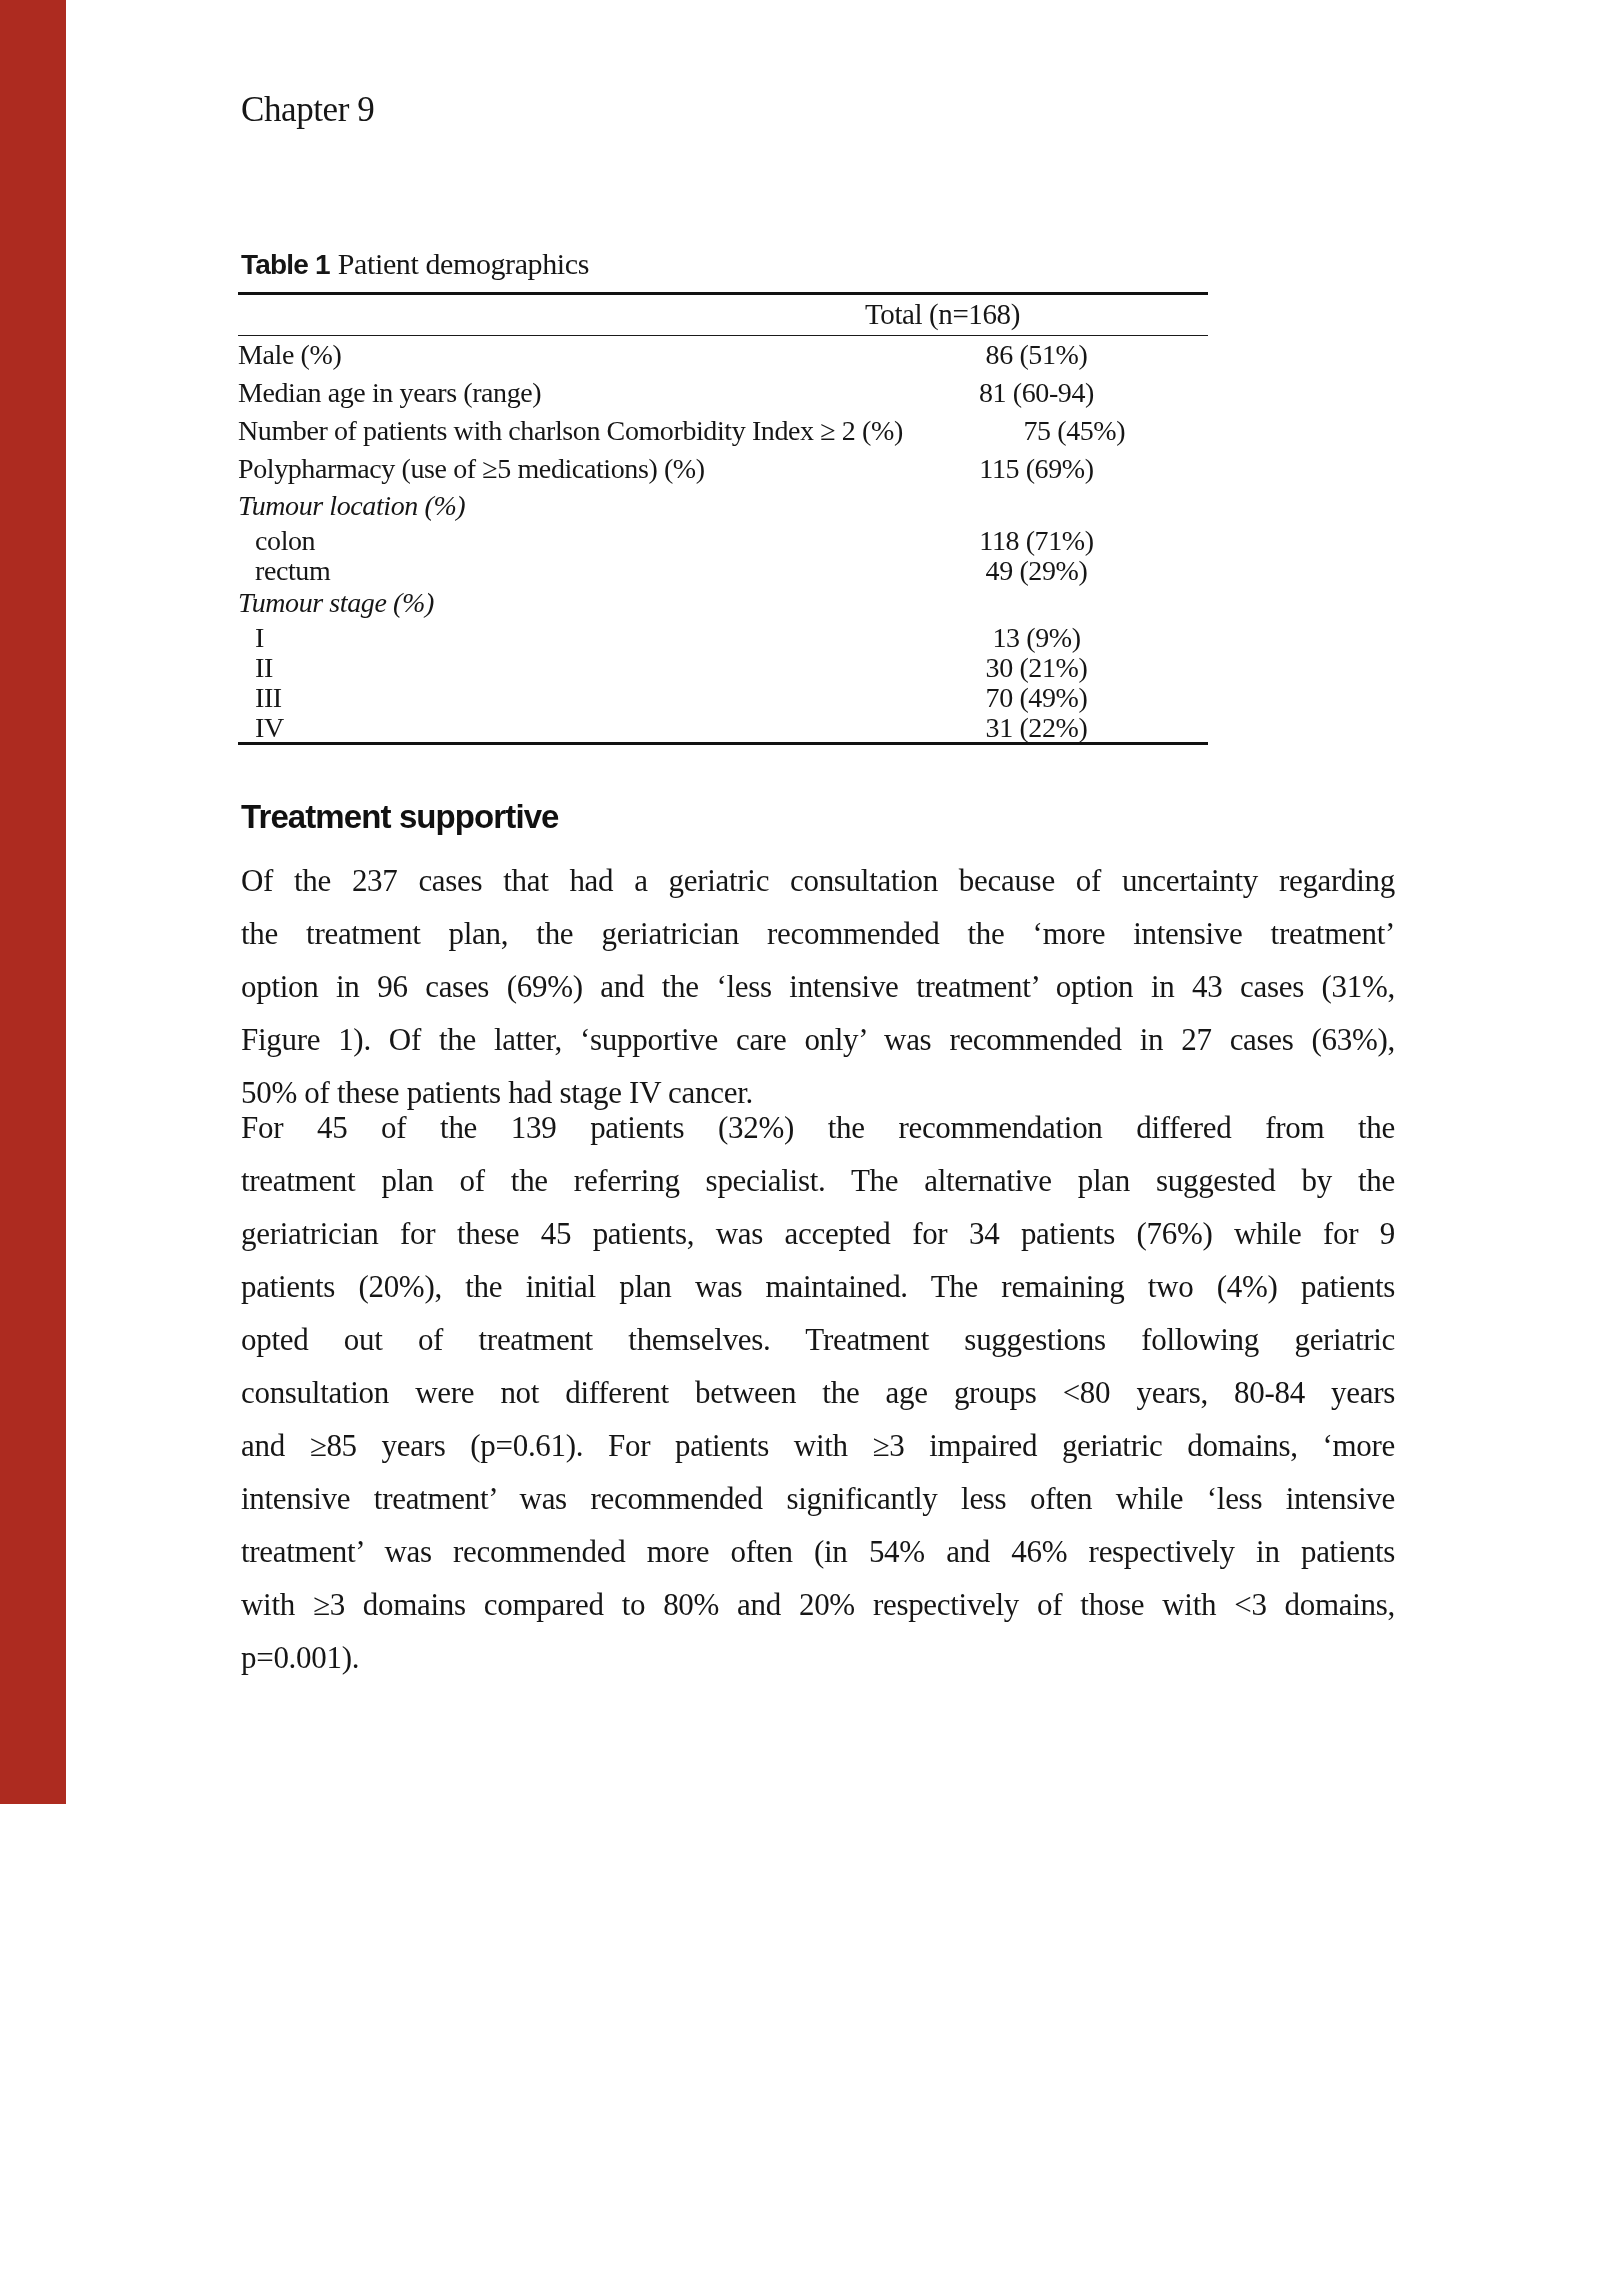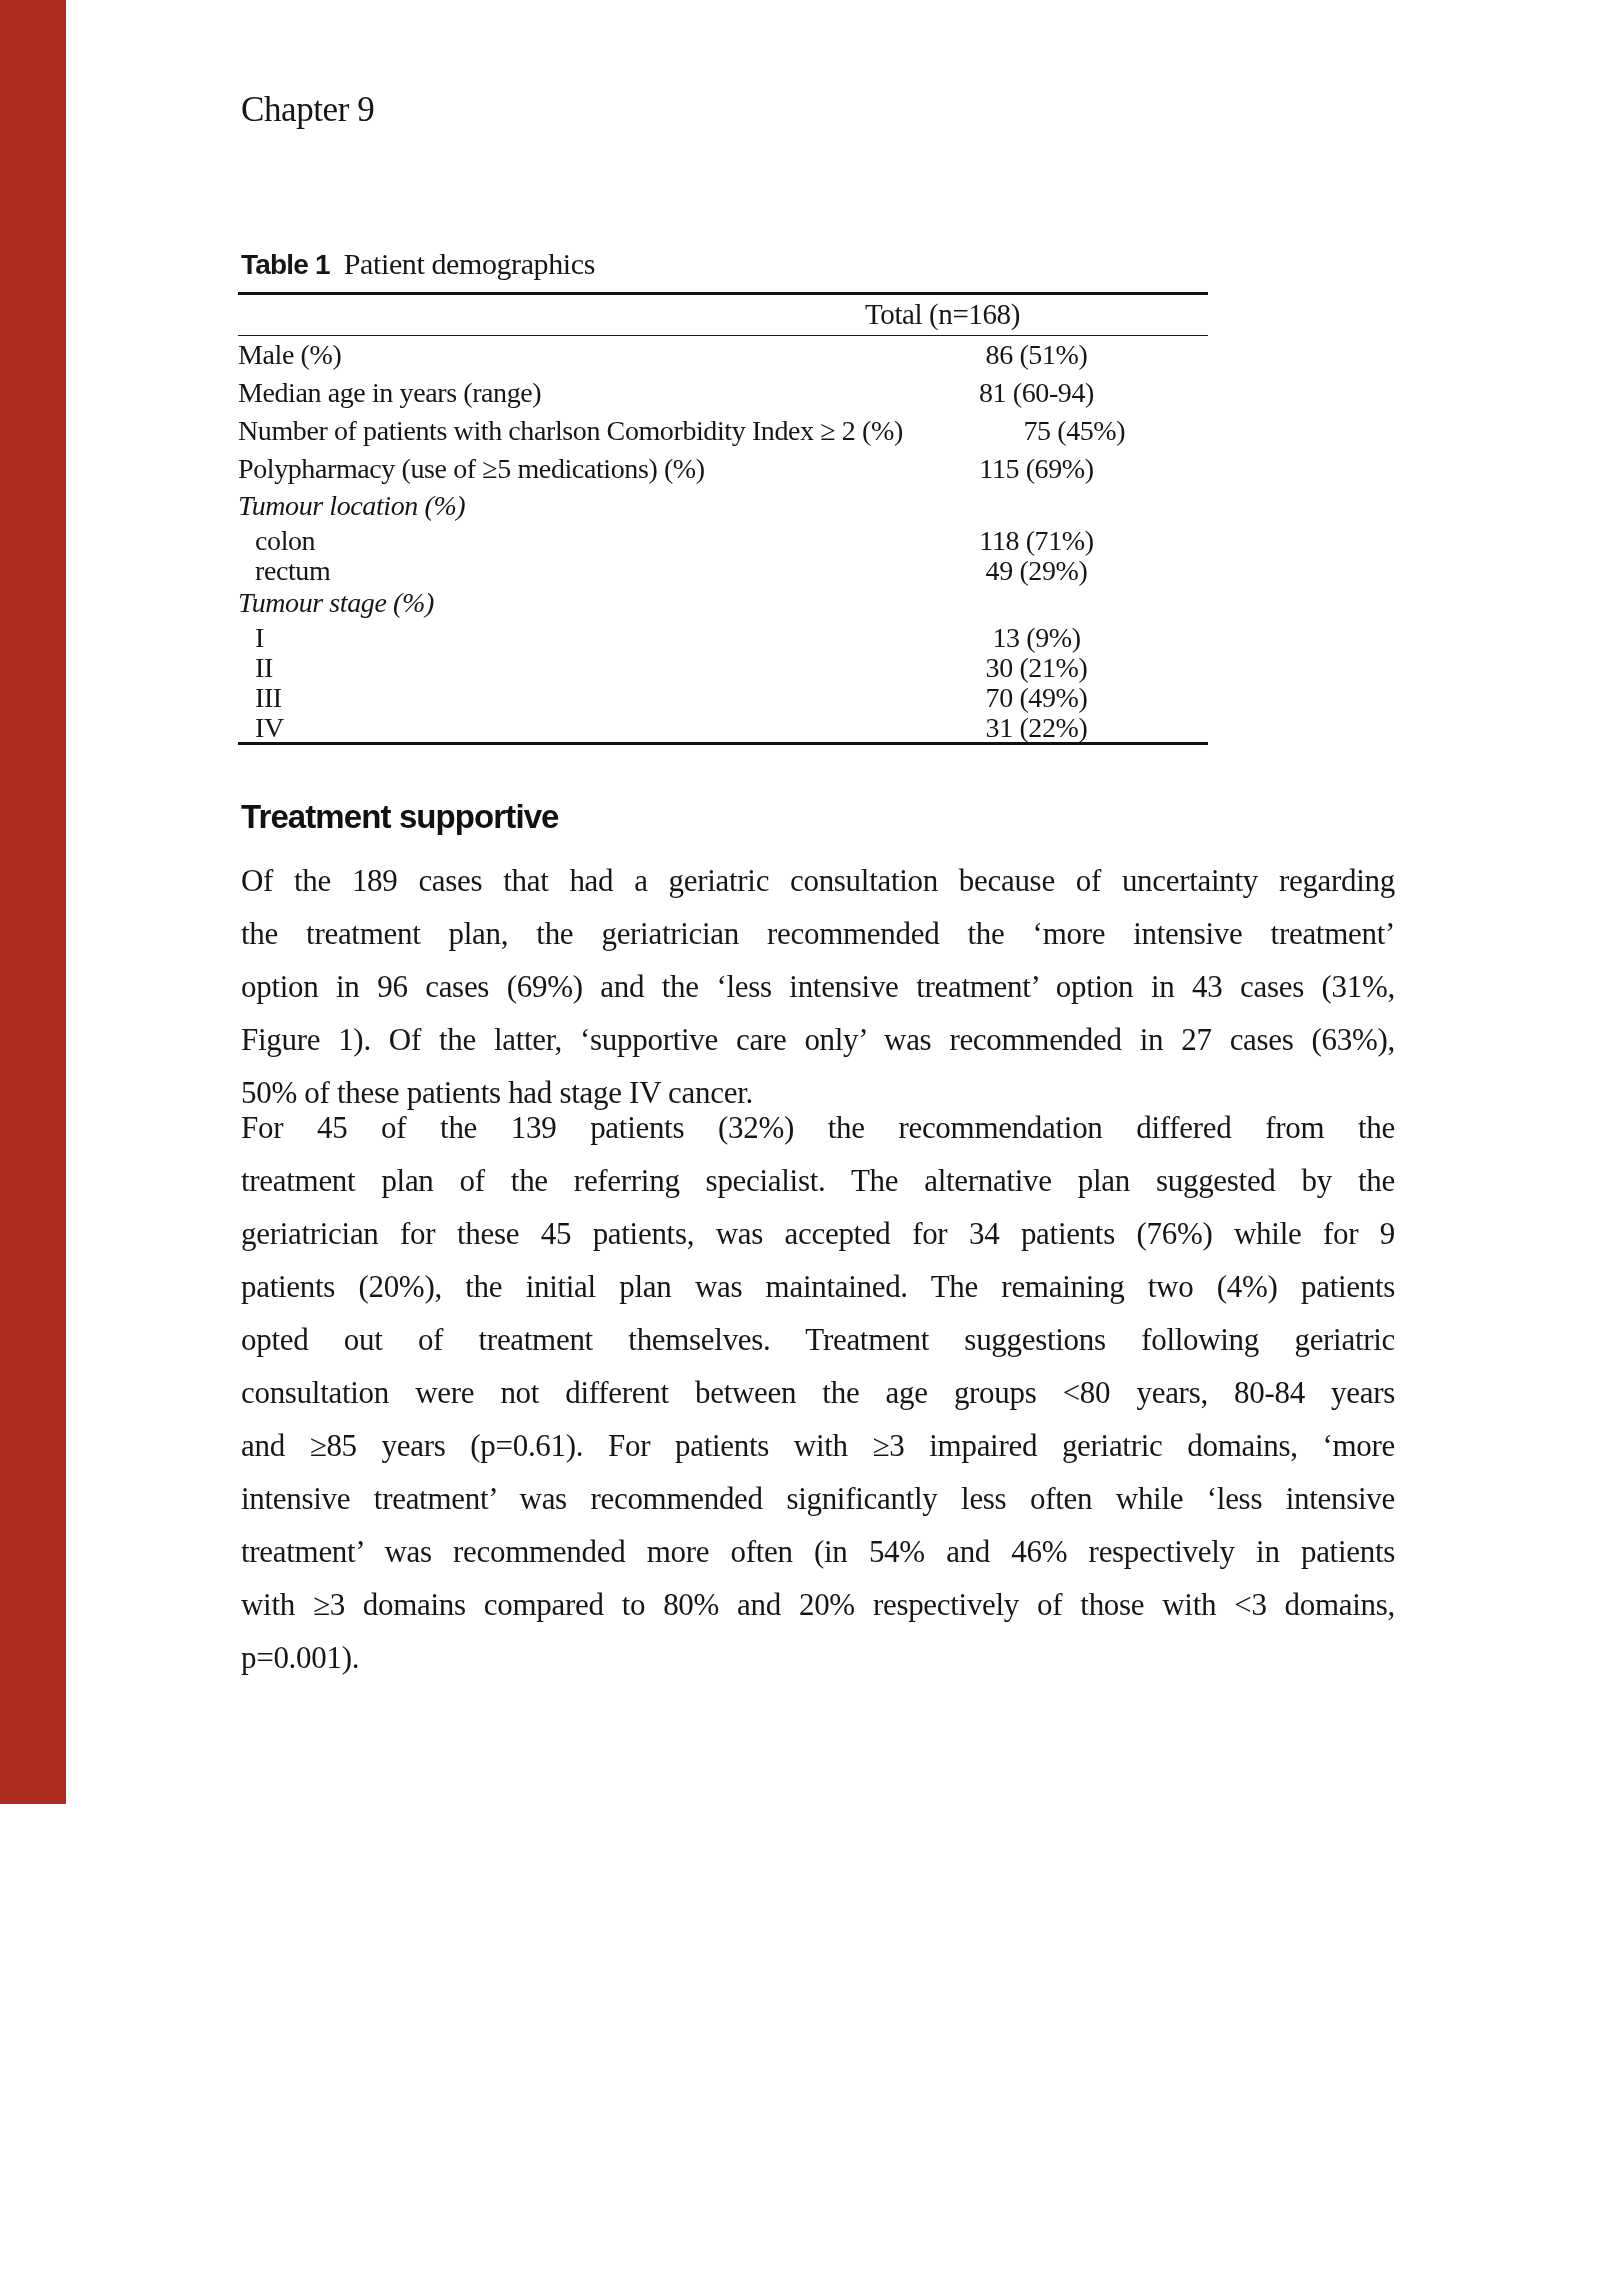--- a/index.html
+++ b/index.html
@@ -12,21 +12,21 @@
   
   .chapter-tab{position:absolute;left:0;top:0;width:66px;height:2284px;background:#ad2b20;}
 
   .chapter-header{position:absolute;left:241px;top:90px;font-size:35px;letter-spacing:-0.4px;}
 
   
   .table-block{position:absolute;left:238px;top:247px;width:970px;}
   .tbl-caption{font-size:30px;margin:0 0 10.7px 3px;letter-spacing:-0.4px;}
   .caption-prefix{
     font-family:"Liberation Sans","DejaVu Sans",sans-serif;font-weight:bold;
-    font-size:28px;letter-spacing:-0.8px;margin-right:14px;text-align:right;
+    font-size:28px;letter-spacing:-0.8px;margin-right:8px;text-align:right;
   }
   .tbl{border-top:3.8px solid #121212;border-bottom:3.8px solid #121212;}
   .thead{display:grid;grid-template-columns:1fr 343px;height:40px;border-bottom:1.5px solid #1a1a1a;align-items:center;}
   .th{grid-column:2;text-align:left;font-size:29px;letter-spacing:-0.4px;}
   .tr{display:grid;grid-template-columns:1fr 343px;align-items:center;height:38px;}
   .tr--group{height:37px;font-style:italic;}
   .tr--sub{height:30px;}
   .td{white-space:nowrap;font-size:28px;letter-spacing:-0.4px;}
   .tr--sub .td.label{padding-left:17px;}
   .td.value{text-align:center;}
@@ -111,21 +111,21 @@
     <div class="td label">IV</div>
     <div class="td value">31 (22%)</div>
   </div>
         </div>
     </div>
   </div>
 
   <h2 class="section-heading">Treatment supportive</h2>
 
   <div class="para para1">
-      <div class="line just">Of the 189 cases that had a geriatric consultation because of uncertainty regarding</div>
+      <div class="line just">Of the 237 cases that had a geriatric consultation because of uncertainty regarding</div>
       <div class="line just">the treatment plan, the geriatrician recommended the ‘more intensive treatment’</div>
       <div class="line just">option in 96 cases (69%) and the ‘less intensive treatment’ option in 43 cases (31%,</div>
       <div class="line just">Figure 1). Of the latter, ‘supportive care only’ was recommended in 27 cases (63%),</div>
       <div class="line">50% of these patients had stage IV cancer.</div>
     </div>
   <div class="para para2">
       <div class="line just">For 45 of the 139 patients (32%) the recommendation differed from the</div>
       <div class="line just">treatment plan of the referring specialist. The alternative plan suggested by the</div>
       <div class="line just">geriatrician for these 45 patients, was accepted for 34 patients (76%) while for 9</div>
       <div class="line just">patients (20%), the initial plan was maintained. The remaining two (4%) patients</div>

